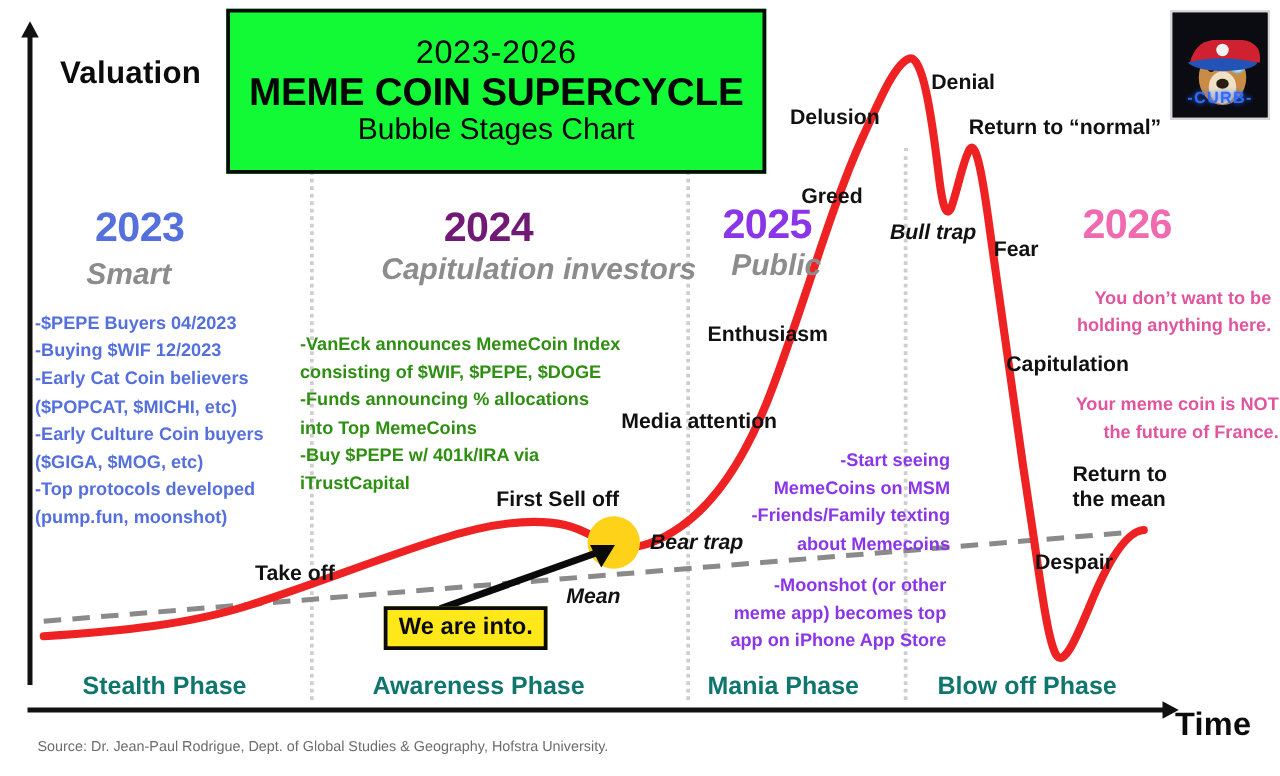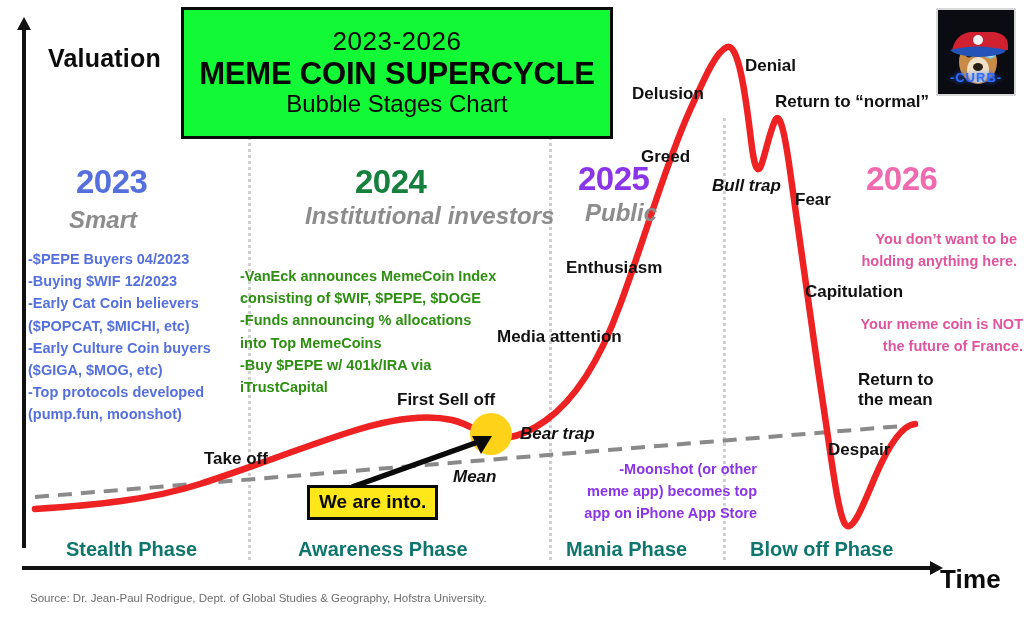--- a/index.html
+++ b/index.html
@@ -117,22 +117,22 @@
 
     <circle cx="491" cy="434" r="21" fill="#ffd21a"></circle>
 
     <path d="M352,487 L478,442" stroke="#0a0a0a" stroke-width="5.5" fill="none"></path>
     <path d="M492,436 L472,436 L481,454 Z" fill="#0a0a0a"></path>
   </svg>
 
   <div class="year" style="left:76px;top:163px;color:#5570dd">2023</div>
   <div class="group" style="left:38px;top:207px;width:130px">Smart</div>
 
-  <div class="year" style="left:355px;top:163px;color:#15803d">2024</div>
-  <div class="group" style="left:305px;top:203px;width:200px">Institutional
+  <div class="year" style="left:355px;top:163px;color:#701a75">2024</div>
+  <div class="group" style="left:305px;top:203px;width:200px">Capitulation
 investors</div>
 
   <div class="year" style="left:578px;top:160px;color:#8b35e8">2025</div>
   <div class="group" style="left:556px;top:200px;width:130px">Public</div>
 
   <div class="year" style="left:866px;top:160px;color:#f06ab0">2026</div>
 
   <div class="bullets" style="left:28px;top:248px;width:215px;color:#5570dd">-$PEPE Buyers 04/2023
 -Buying $WIF 12/2023
 -Early Cat Coin believers
@@ -142,20 +142,24 @@
 -Top protocols developed
 (pump.fun, moonshot)</div>
 
   <div class="bullets" style="left:240px;top:265px;width:310px;color:#2e8f12">-VanEck announces MemeCoin Index
   consisting of  $WIF, $PEPE, $DOGE
 -Funds announcing % allocations
  into Top MemeCoins
 -Buy $PEPE w/ 401k/IRA via
  iTrustCapital</div>
 
+  <div class="bullets centered" style="left:560px;top:358px;width:200px;color:#8b35e8">-Start seeing
+MemeCoins on MSM
+-Friends/Family texting
+about Memecoins</div>
   <div class="bullets centered" style="left:542px;top:458px;width:215px;color:#8b35e8">-Moonshot (or other
 meme app) becomes top
 app on iPhone App Store</div>
 
   <div class="bullets centered" style="left:812px;top:228px;width:205px;color:#e0559e">You don’t want to be
 holding anything here.</div>
   <div class="bullets centered" style="left:808px;top:313px;width:215px;color:#e0559e">Your meme coin is NOT
 the future of France.</div>
 
   <div class="slabel" style="left:204px;top:449px">Take off</div>

